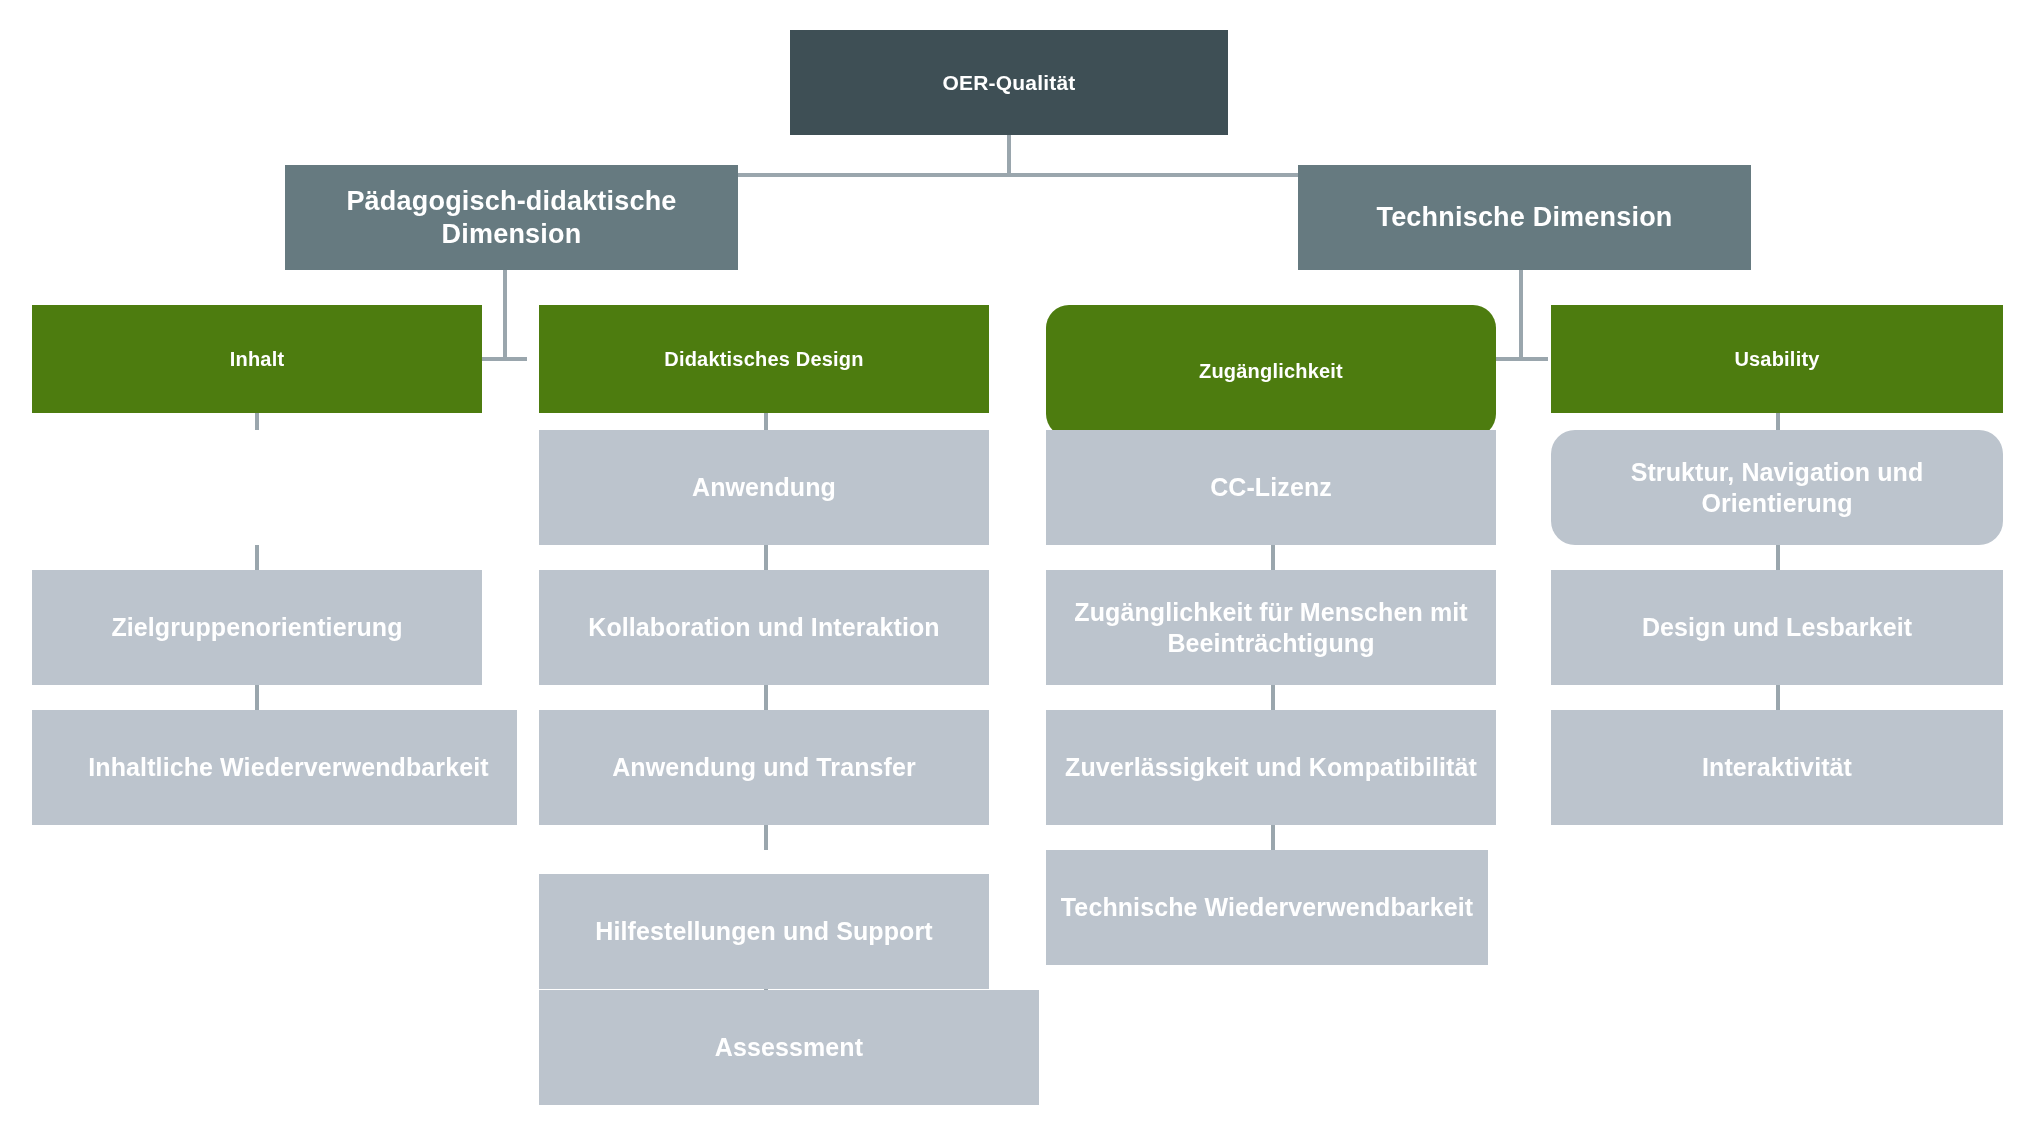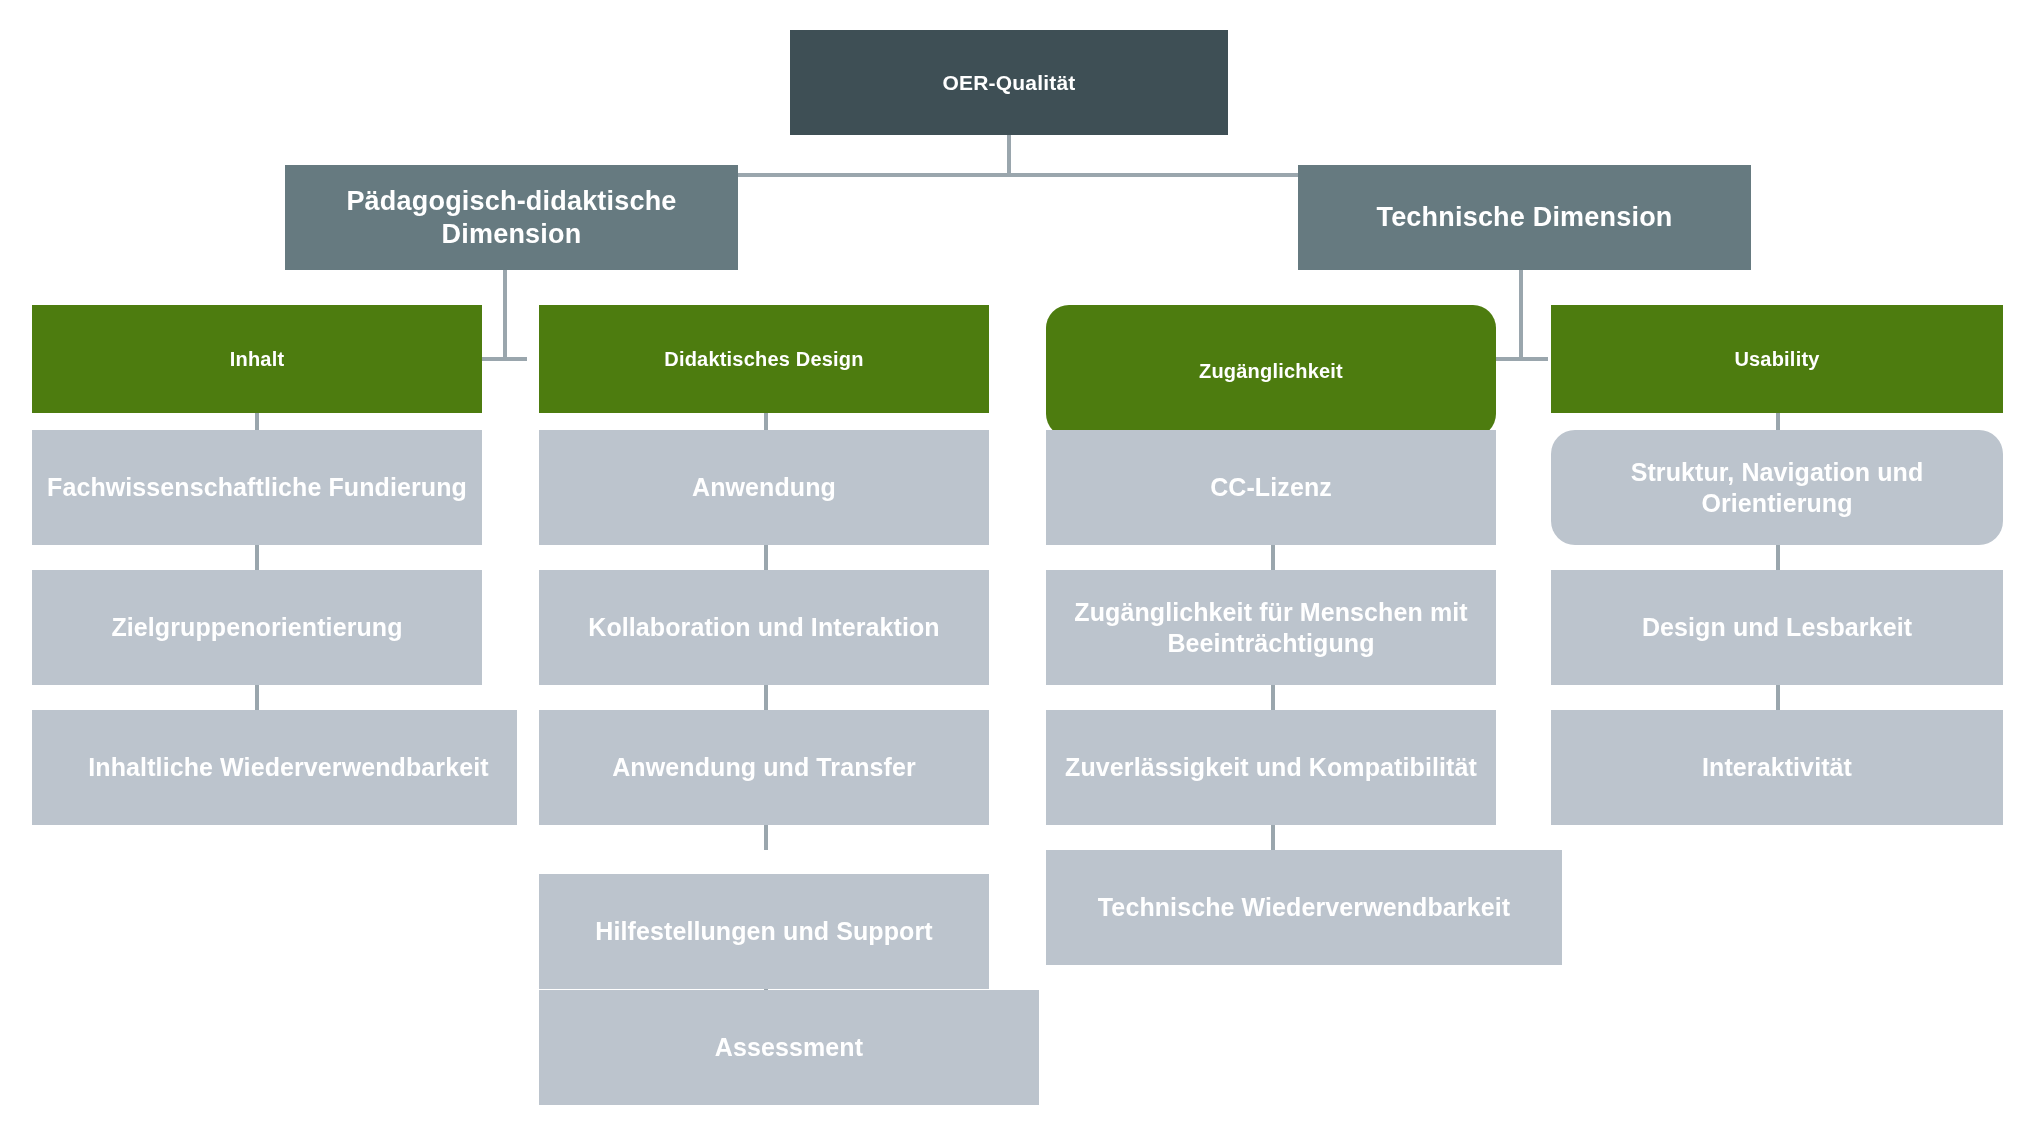--- a/index.html
+++ b/index.html
@@ -94,32 +94,31 @@
   <div class="node lvl-root" style="left:790px; top:30px; width:438px; height:105px;">OER-Qualität</div>
 
   <div class="node lvl-dim" style="left:285px; top:165px; width:453px; height:105px;">Pädagogisch-didaktische Dimension</div>
   <div class="node lvl-dim" style="left:1298px; top:165px; width:453px; height:105px;">Technische Dimension</div>
 
   <div class="node lvl-cat" style="left:32px; top:305px; width:450px; height:108px;">Inhalt</div>
   <div class="node lvl-cat" style="left:539px; top:305px; width:450px; height:108px;">Didaktisches Design</div>
   <div class="node lvl-cat" style="left:1046px; top:305px; width:450px; height:132px;border-radius:23px;">Zugänglichkeit</div>
   <div class="node lvl-cat" style="left:1551px; top:305px; width:452px; height:108px;">Usability</div>
 
-  <div class="node lvl-leaf" style="left:32px; top:430px; width:450px; height:115px;">Fachwissenschaftliche Fundierung</div>
   <div class="node lvl-leaf" style="left:32px; top:570px; width:450px; height:115px;">Zielgruppenorientierung</div>
   <div class="node lvl-leaf" style="left:32px; top:710px; width:485px; height:115px;padding-left:40px;">Inhaltliche Wiederverwendbarkeit</div>
 
   <div class="node lvl-leaf" style="left:539px; top:430px; width:450px; height:115px;">Anwendung</div>
   <div class="node lvl-leaf" style="left:539px; top:570px; width:450px; height:115px;">Kollaboration und Interaktion</div>
   <div class="node lvl-leaf" style="left:539px; top:710px; width:450px; height:115px;">Anwendung und Transfer</div>
   <div class="node lvl-leaf" style="left:539px; top:850px; width:450px; height:115px;margin-top:24px;">Hilfestellungen und Support</div>
   <div class="node lvl-leaf" style="left:539px; top:990px; width:500px; height:115px;">Assessment</div>
 
   <div class="node lvl-leaf" style="left:1046px; top:430px; width:450px; height:115px;">CC-Lizenz</div>
   <div class="node lvl-leaf" style="left:1046px; top:570px; width:450px; height:115px;">Zugänglichkeit für Menschen mit Beeinträchtigung</div>
   <div class="node lvl-leaf" style="left:1046px; top:710px; width:450px; height:115px;text-align:center;">Zuverlässigkeit und Kompatibilität</div>
-  <div class="node lvl-leaf" style="left:1046px; top:850px; width:516px; height:115px;text-align:center;">Technische Wiederverwendbarkeit</div>
+  <div class="node lvl-leaf" style="left:1046px; top:850px; width:442px; height:115px;text-align:center;">Technische Wiederverwendbarkeit</div>
 
   <div class="node lvl-leaf" style="left:1551px; top:430px; width:452px; height:115px;border-radius:24px;">Struktur, Navigation und Orientierung</div>
   <div class="node lvl-leaf" style="left:1551px; top:570px; width:452px; height:115px;">Design und Lesbarkeit</div>
   <div class="node lvl-leaf" style="left:1551px; top:710px; width:452px; height:115px;">Interaktivität</div>
 
 </div>
 
 </body></html>

